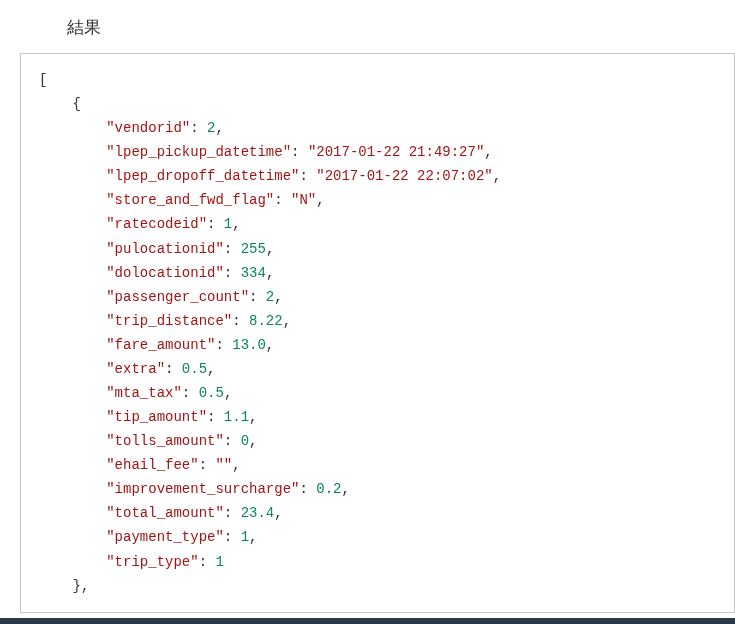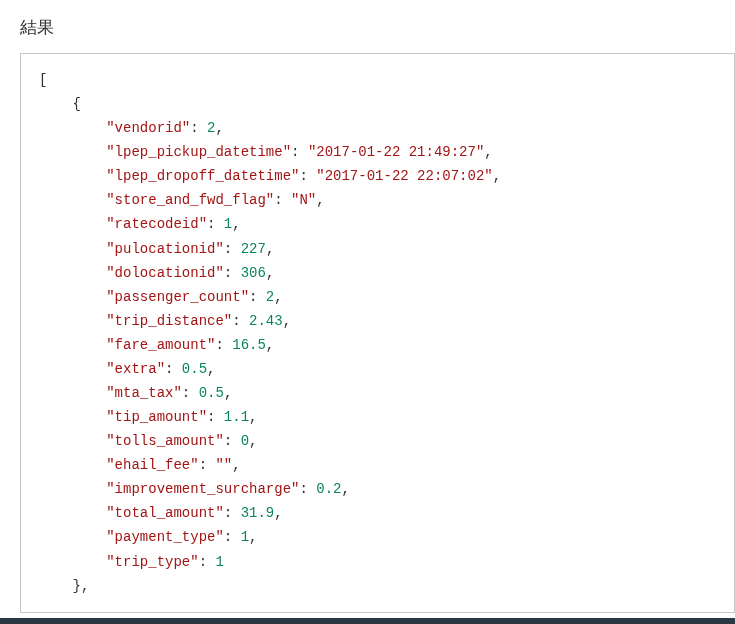--- a/index.html
+++ b/index.html
@@ -15,20 +15,21 @@
       height: 624px;
       overflow: hidden;
     }
     .header {
       padding: 16px 20px 14px 20px;
     }
     .header-title {
       font-size: 17px;
       color: #323130;
       font-weight: 400;
+      margin-left: 47px;
     }
     .code-container {
       border: 1px solid #c8c6c4;
       margin: 0 0 0 20px;
       padding: 14px 18px;
       background: #ffffff;
       font-family: "Consolas", "Courier New", monospace;
       font-size: 14px;
       line-height: 1.72;
       white-space: pre;
@@ -62,29 +63,29 @@
   <span class="header-title">結果</span>
 </div>
 
 <div class="code-container"><span class="punct">[</span>
 <span class="punct">    {</span>
 <span id="json-fields">        <span class="key">"vendorid"</span><span class="punct">: </span><span class="number">2</span><span class="punct">,</span>
         <span class="key">"lpep_pickup_datetime"</span><span class="punct">: </span><span class="string">"2017-01-22 21:49:27"</span><span class="punct">,</span>
         <span class="key">"lpep_dropoff_datetime"</span><span class="punct">: </span><span class="string">"2017-01-22 22:07:02"</span><span class="punct">,</span>
         <span class="key">"store_and_fwd_flag"</span><span class="punct">: </span><span class="string">"N"</span><span class="punct">,</span>
         <span class="key">"ratecodeid"</span><span class="punct">: </span><span class="number">1</span><span class="punct">,</span>
-        <span class="key">"pulocationid"</span><span class="punct">: </span><span class="number">227</span><span class="punct">,</span>
-        <span class="key">"dolocationid"</span><span class="punct">: </span><span class="number">306</span><span class="punct">,</span>
+        <span class="key">"pulocationid"</span><span class="punct">: </span><span class="number">255</span><span class="punct">,</span>
+        <span class="key">"dolocationid"</span><span class="punct">: </span><span class="number">334</span><span class="punct">,</span>
         <span class="key">"passenger_count"</span><span class="punct">: </span><span class="number">2</span><span class="punct">,</span>
-        <span class="key">"trip_distance"</span><span class="punct">: </span><span class="number">2.43</span><span class="punct">,</span>
-        <span class="key">"fare_amount"</span><span class="punct">: </span><span class="number">16.5</span><span class="punct">,</span>
+        <span class="key">"trip_distance"</span><span class="punct">: </span><span class="number">8.22</span><span class="punct">,</span>
+        <span class="key">"fare_amount"</span><span class="punct">: </span><span class="number">13.0</span><span class="punct">,</span>
         <span class="key">"extra"</span><span class="punct">: </span><span class="number">0.5</span><span class="punct">,</span>
         <span class="key">"mta_tax"</span><span class="punct">: </span><span class="number">0.5</span><span class="punct">,</span>
         <span class="key">"tip_amount"</span><span class="punct">: </span><span class="number">1.1</span><span class="punct">,</span>
         <span class="key">"tolls_amount"</span><span class="punct">: </span><span class="number">0</span><span class="punct">,</span>
         <span class="key">"ehail_fee"</span><span class="punct">: </span><span class="string">""</span><span class="punct">,</span>
         <span class="key">"improvement_surcharge"</span><span class="punct">: </span><span class="number">0.2</span><span class="punct">,</span>
-        <span class="key">"total_amount"</span><span class="punct">: </span><span class="number">31.9</span><span class="punct">,</span>
+        <span class="key">"total_amount"</span><span class="punct">: </span><span class="number">23.4</span><span class="punct">,</span>
         <span class="key">"payment_type"</span><span class="punct">: </span><span class="number">1</span><span class="punct">,</span>
         <span class="key">"trip_type"</span><span class="punct">: </span><span class="number">1</span><span class="punct"></span>
 </span><span class="punct">    },</span></div>
 
 <div class="footer-bar"></div>
 
 </body></html>

